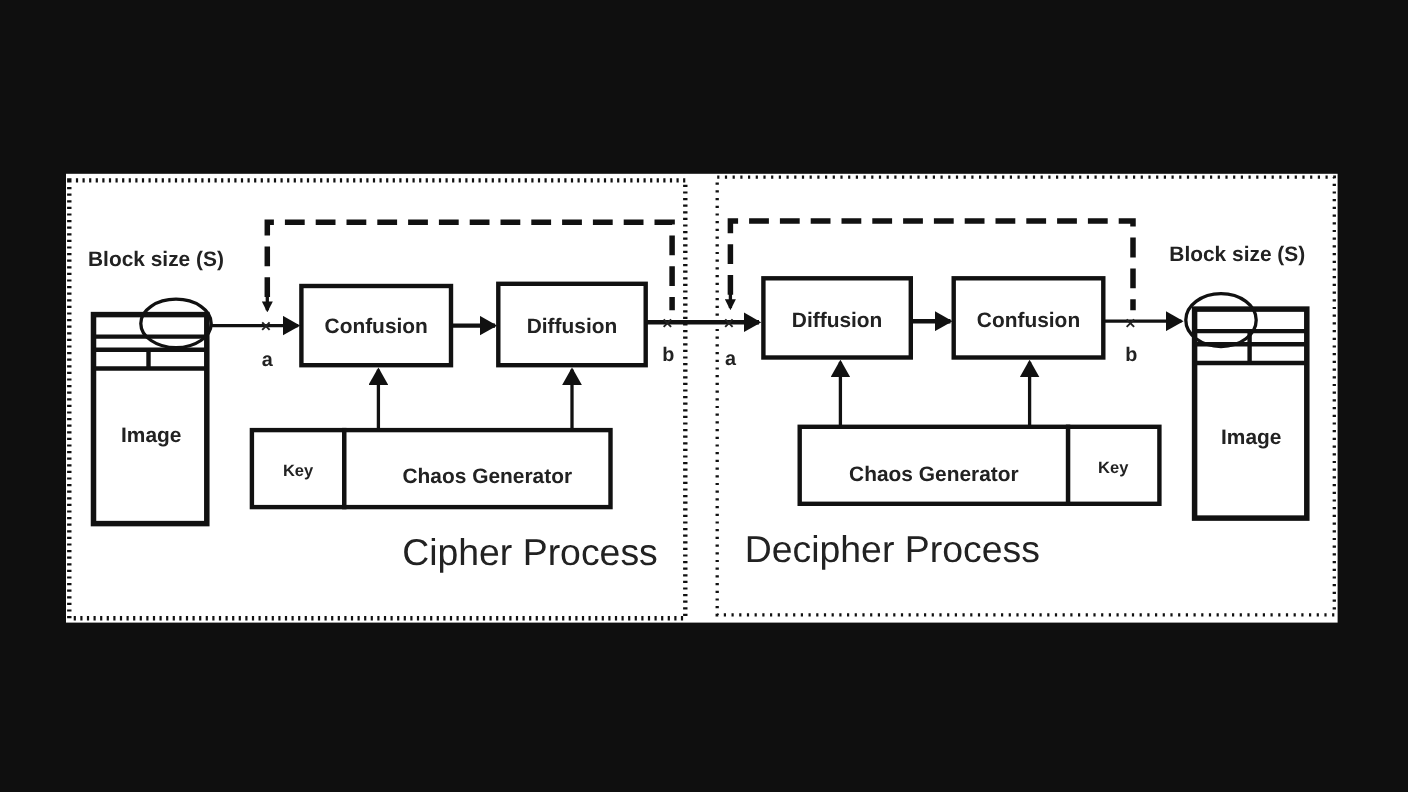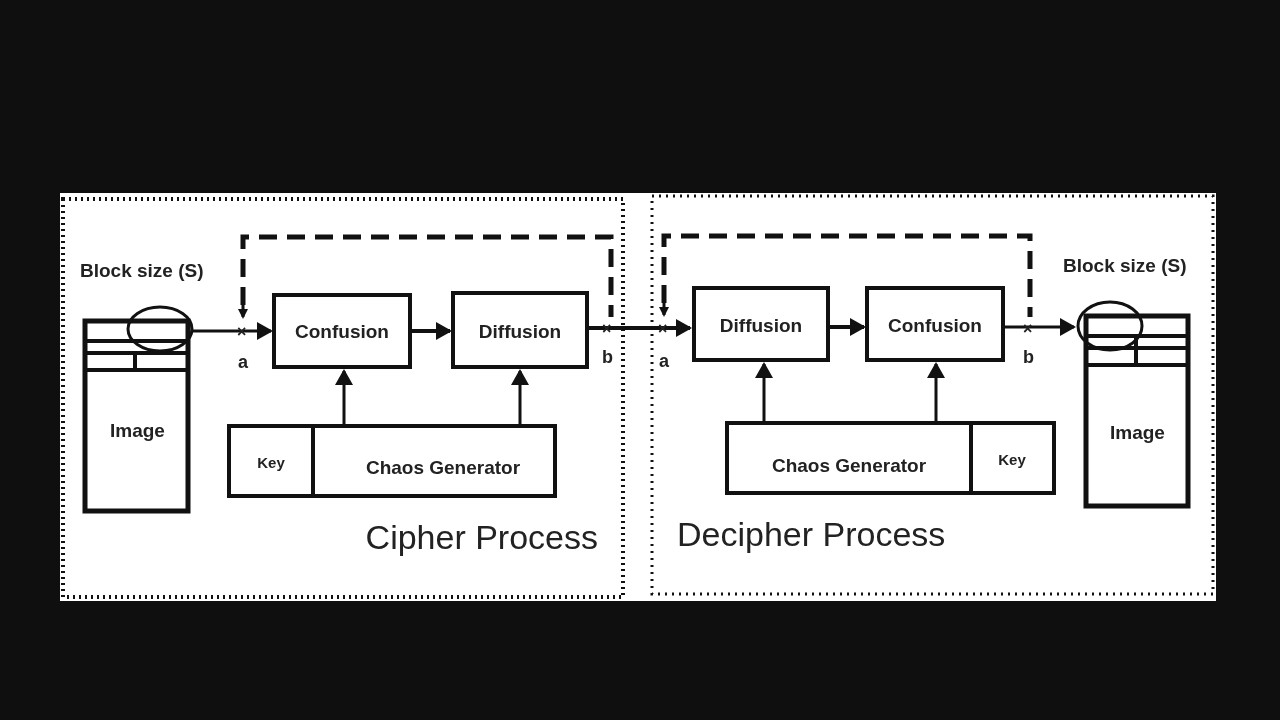--- a/index.html
+++ b/index.html
@@ -1,18 +1,18 @@
 <!DOCTYPE html>
 <html><head>
 <meta charset="utf-8">
 <style>
   html, body { margin: 0; padding: 0; background: #0f0f0f; }
   body { width: 1280px; height: 720px; position: relative; overflow: hidden;
          font-family: "Liberation Sans", sans-serif; }
-  #canvas { position: absolute; left: 60px; top: 158px; width: 1156px; height: 408px; background: #ffffff; margin-top: 35px; }
+  #canvas { position: absolute; left: 60px; top: 158px; width: 1156px; height: 408px; background: #ffffff; }
   svg text { font-family: "Liberation Sans", sans-serif; fill: #222; }
   .lbl { font-size: 19px; font-weight: bold; }
   .small { font-size: 15px; font-weight: bold; }
   .title { font-size: 34px; }
   .pt { font-size: 18px; font-weight: bold; }
 </style>
 </head>
 <body>
 
 <div id="canvas">

